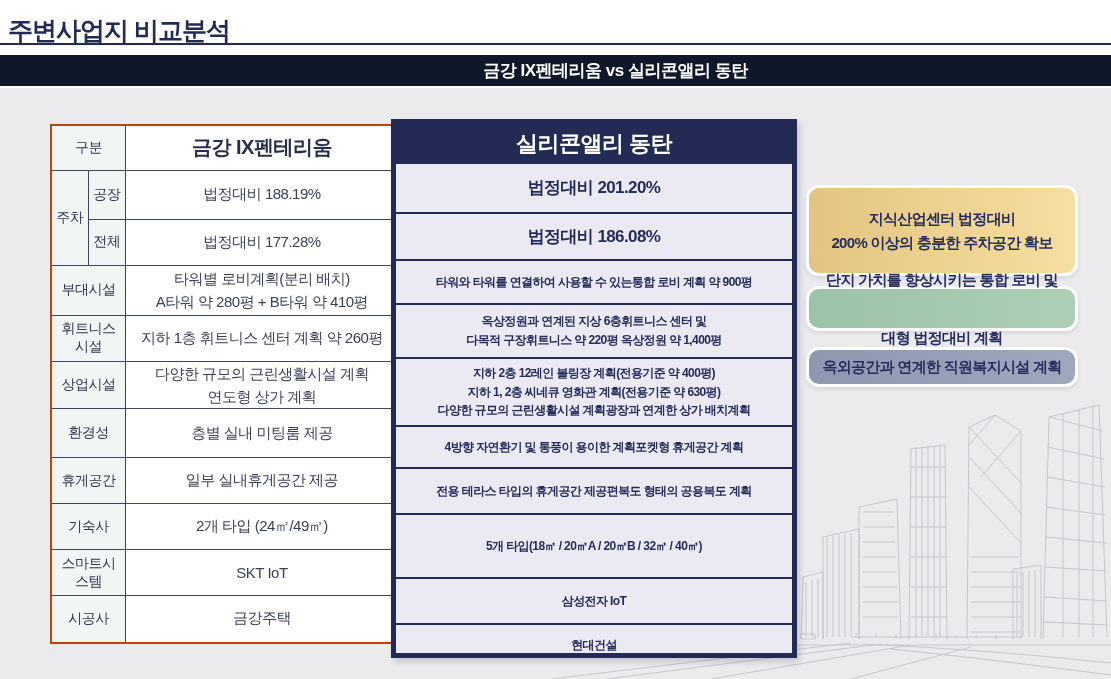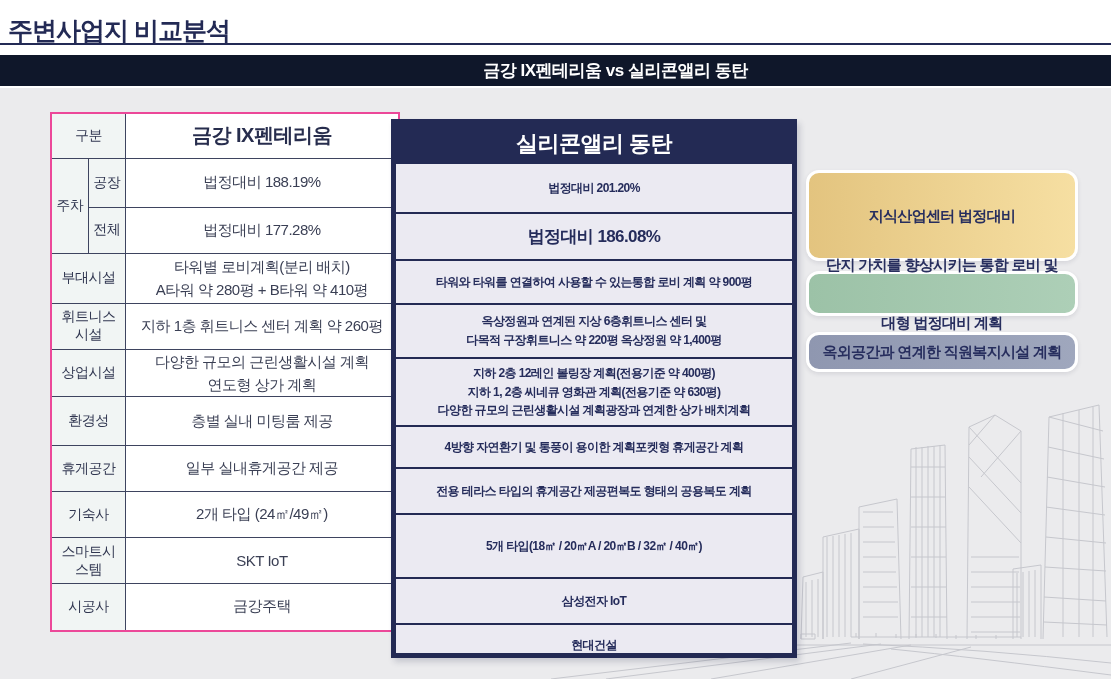--- a/index.html
+++ b/index.html
@@ -8,53 +8,53 @@
   
   .page-title{position:absolute;left:8px;top:5px;font-size:25px;font-weight:800;
               letter-spacing:-1px;color:#232a55;margin-top:9px;}
   .title-rule{position:absolute;left:0;top:43px;width:1111px;height:2px;background:#232a55;}
   .band{position:absolute;left:0;top:55px;width:1111px;height:31px;background:#0f172a;
         display:flex;align-items:center;justify-content:center;}
   .band span{position:relative;left:60px;color:#ffffff;font-size:17px;font-weight:700;letter-spacing:-0.5px;}
   
   .panel{position:absolute;left:0;top:88px;width:1111px;height:591px;background:#ebebed;}
   
-  table.cmp{position:absolute;left:50px;top:24px;width:350px;border-collapse:collapse;
-            table-layout:fixed;background:#ec4899;border:2px solid #ec4899;}
+  table.cmp{position:absolute;left:50px;top:36px;width:350px;border-collapse:collapse;
+            table-layout:fixed;background:#ec4899;border:2px solid #c2410c;}
   table.cmp td{border:1px solid #3e445f;text-align:center;vertical-align:middle;
                padding:0 4px;overflow:hidden;}
   table.cmp .lbl{background:#f1f5f4;color:#303650;font-size:14px;letter-spacing:-0.5px;}
   table.cmp .val{background:#ffffff;color:#3a3f54;font-size:15px;letter-spacing:-0.5px;}
   table.cmp .hdr-val{background:#ffffff;color:#272d4d;font-size:20px;font-weight:700;letter-spacing:-0.5px;}
   .c1{width:57px}.c2{width:54px}.c3{width:235px}
   tr.r1{height:45px}tr.r2{height:49px}tr.r3{height:46px}tr.r4{height:50px}tr.r5{height:46px}
   tr.r6{height:46px}tr.r7{height:49px}tr.r8{height:46px}tr.r9{height:46px}tr.r10{height:46px}tr.r11{height:47px}
   .line{display:block;line-height:1.55;}
   
   .rcol{position:absolute;left:367px;top:31px;width:406px;height:539px;box-sizing:border-box;
         border:5px solid #232a54;background:#ebeaf2;display:flex;flex-direction:column;
         box-shadow:3px 4px 6px rgba(40,44,80,0.18);margin-left:24px;}
   .rcol-header{height:40px;flex:0 0 40px;background:#232a54;display:flex;align-items:center;
                justify-content:center;color:#ffffff;font-size:22px;font-weight:800;letter-spacing:-0.5px;}
   .rbody{display:flex;flex-direction:column;flex:1;}
   .rrow{box-sizing:border-box;border-bottom:2px solid #232a54;display:flex;flex-direction:column;
         align-items:center;justify-content:center;color:#252c5b;font-weight:700;font-size:12px;
         letter-spacing:-0.6px;text-align:center;line-height:1.4;}
-  .rbody .rrow:nth-child(1){height:50px;font-size:12px;}
+  .rbody .rrow:nth-child(1){height:50px;font-size:17px;}
   .rbody .rrow:nth-child(2){height:47px;font-size:17px;}
   .rbody .rrow:nth-child(3){height:44px;}
   .rbody .rrow:nth-child(4){height:54px;}
   .rbody .rrow:nth-child(5){height:68px;}
   .rbody .rrow:nth-child(6){height:42px;}
   .rbody .rrow:nth-child(7){height:46px;}
   .rbody .rrow:nth-child(8){height:64px;}
   .rbody .rrow:nth-child(9){height:46px;}
   .rbody .rrow:nth-child(10){height:40px;border-bottom:none;font-family:Liberation Serif, serif;}
   
-  .callouts{position:absolute;left:806px;top:82px;width:272px;}
+  .callouts{position:absolute;left:806px;top:97px;width:272px;}
   .callout{box-sizing:border-box;border:3px solid #ffffff;border-radius:13px;
            display:flex;flex-direction:column;align-items:center;justify-content:center;
            color:#272e5e;font-weight:700;font-size:15px;letter-spacing:-0.7px;
            text-align:center;line-height:1.45;box-shadow:0 2px 4px rgba(60,60,80,0.12);}
   .callout.yellow{height:91px;background:linear-gradient(to right,#e3c47f,#f6dfa2);}
   .callout.green{height:45px;margin-top:10px;background:linear-gradient(to right,#9cc2a7,#adcfb7);gap:34px;}
   .callout.gray{height:40px;margin-top:16px;background:linear-gradient(to right,#8f97b0,#9fa7bd);}
   
   .city{position:absolute;right:0;bottom:0;}
   .city path,.city line,.city rect,.city polyline{stroke:#c6c7cd;fill:none;stroke-width:1;}
@@ -180,20 +180,21 @@
         <div class="rrow">전용 테라스 타입의 휴게공간 제공편복도 형태의 공용복도 계획</div>
         <div class="rrow">5개 타입(18㎡ / 20㎡A / 20㎡B / 32㎡ / 40㎡)</div>
         <div class="rrow">삼성전자 IoT</div>
         <div class="rrow">현대건설</div>
       </div>
     </div>
 
     <div class="callouts">
       <div class="callout yellow">
         <span class="line">지식산업센터 법정대비</span>
+        <span class="line">200% 이상의 충분한 주차공간 확보</span>
       </div>
       <div class="callout green">
         <span class="line">단지 가치를 향상시키는 통합 로비 및</span>
         <span class="line">대형 법정대비 계획</span>
       </div>
       <div class="callout gray">
         <span class="line">옥외공간과 연계한 직원복지시설 계획</span>
       </div>
     </div>
 

